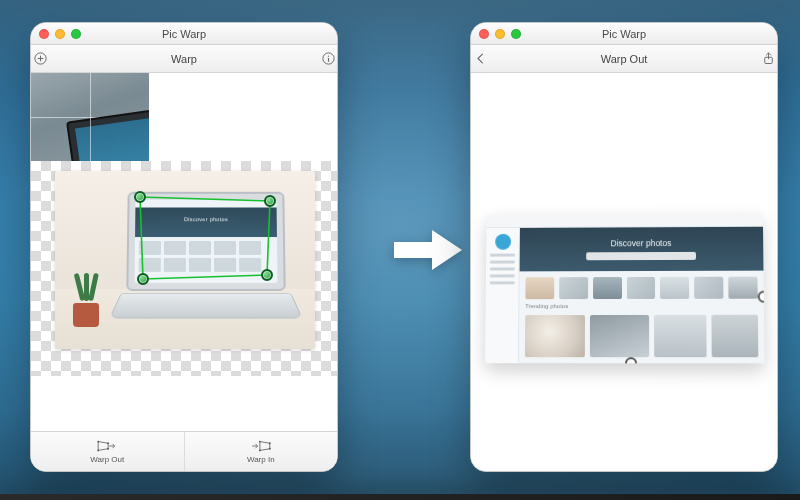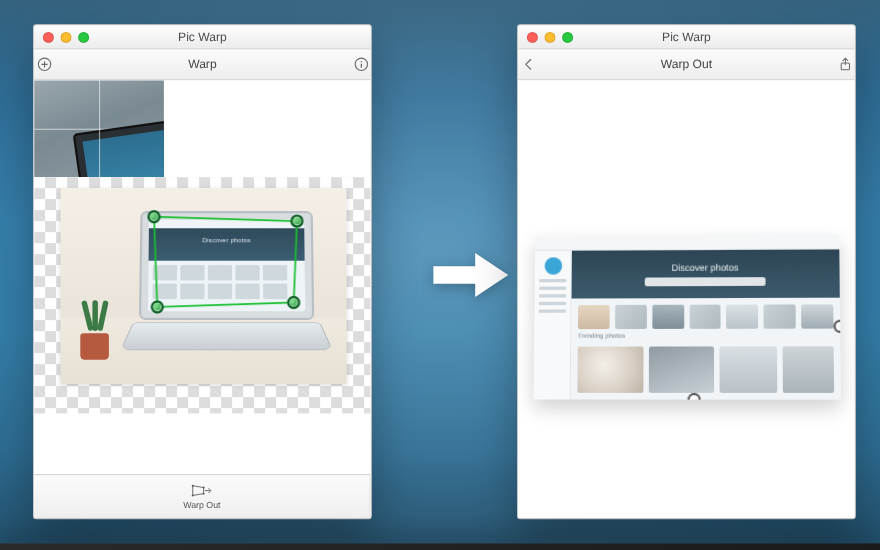--- a/index.html
+++ b/index.html
@@ -20,21 +20,21 @@
     box-shadow: 0 -6px 18px rgba(0,0,0,0.35);
   }
 
   
   .mac-window {
     position: absolute;
     width: 308px;
     height: 450px;
     background: #f7f7f7;
     border: 1px solid #c7c7c7;
-    border-radius: 3px;
+    border-radius: 16px;
     box-shadow: 0 18px 40px rgba(0,0,0,0.30);
     display: flex; flex-direction: column;
     overflow: hidden;
     justify-content: center;
   }
   .titlebar {
     height: 22px;
     background: linear-gradient(#fdfdfd,#ececec);
     border-bottom: 1px solid #d0d0d0;
     display: flex; align-items: center;
@@ -315,20 +315,32 @@
             <circle cx="4" cy="4" r="1.6" fill="#555"></circle>
               <circle cx="22" cy="7" r="1.6" fill="#555"></circle>
               <circle cx="22" cy="17" r="1.6" fill="#555"></circle>
               <circle cx="4" cy="20" r="1.6" fill="#555"></circle>
             <line x1="24" y1="12" x2="33" y2="12" stroke="#555" stroke-width="1.4"></line>
             <polyline points="30,8 34,12 30,16" fill="none" stroke="#555" stroke-width="1.4"></polyline>
           </svg>
           <span>Warp Out</span>
         </div>
         <div class="divider"></div>
+        <div class="tool-btn">
+          <svg viewBox="0 0 40 24">
+            <polygon points="18,4 36,7 36,17 18,20" fill="none" stroke="#555" stroke-width="1.4"></polygon>
+            <circle cx="18" cy="4" r="1.6" fill="#555"></circle>
+              <circle cx="36" cy="7" r="1.6" fill="#555"></circle>
+              <circle cx="36" cy="17" r="1.6" fill="#555"></circle>
+              <circle cx="18" cy="20" r="1.6" fill="#555"></circle>
+            <line x1="4" y1="12" x2="13" y2="12" stroke="#555" stroke-width="1.4"></line>
+            <polyline points="10,8 14,12 10,16" fill="none" stroke="#555" stroke-width="1.4"></polyline>
+          </svg>
+          <span>Warp In</span>
+        </div>
       </div>
     </div>
   </div>
 
   <div class="arrow">
     <svg viewBox="0 0 80 56">
       <path d="M6 20 H44 V8 L74 28 L44 48 V36 H6 Z" fill="#ffffff"></path>
     </svg>
   </div>
 

